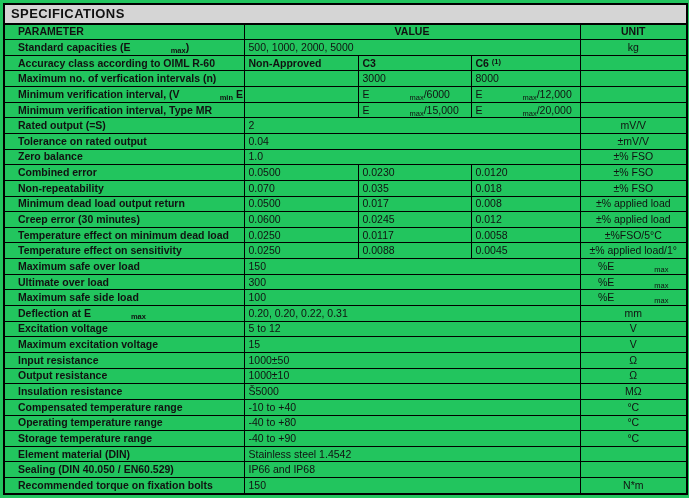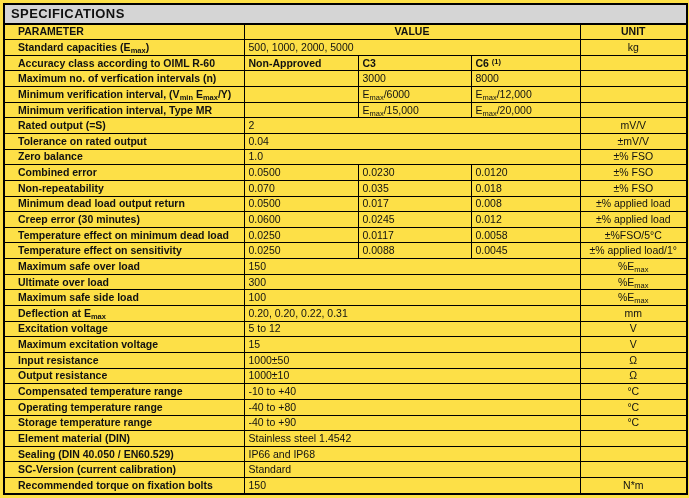--- a/index.html
+++ b/index.html
@@ -1,17 +1,17 @@
 <!DOCTYPE html>
 <html><head>
 <meta charset="utf-8">
 <style>
   html,body{margin:0;padding:0;background:#fff;}
   .page{
-    position:relative;width:689px;height:498px;background:#fde047;
+    position:relative;width:689px;height:498px;background:#22c55e;
     font-family:"Liberation Sans", sans-serif;color:#111;box-sizing:border-box;
   }
   table.spec{
     position:absolute;left:3px;top:3px;width:683px;height:492px;
     border-collapse:collapse;table-layout:fixed;
     border:2px solid #000;
   }
   td{
     border:1px solid #000;
     padding:0 4px;
@@ -29,21 +29,21 @@
     border-bottom:2px solid #000;
   }
   tr.title-row{height:19px;}
   tr.header-row{height:16px;}
   tr.header-row td{font-weight:bold;text-align:center;}
   tr.header-row td.param{text-align:left;}
   td.param{font-weight:bold;text-align:left;padding-left:13px;}
   td.val{text-align:left;font-weight:normal;}
   td.val.bold{font-weight:bold;}
   td.unit{text-align:center;font-weight:normal;}
-  sub{font-size:7.5px;vertical-align:-2px;line-height:0;}
+  sub{font-size:7.5px;vertical-align:-2px;line-height:0;margin-left:40px;}
   sup{font-size:7.5px;vertical-align:3px;line-height:0;}
 </style>
 </head>
 <body>
 
 <div class="page">
   <table class="spec">
     <colgroup>
       <col style="width:240px">
       <col style="width:114px">
@@ -186,20 +186,25 @@
           <td class="param">Input resistance</td>
           <td colspan="3" class="val">1000±50</td>
           <td class="unit">Ω</td>
         </tr>
         <tr>
           <td class="param">Output resistance</td>
           <td colspan="3" class="val">1000±10</td>
           <td class="unit">Ω</td>
         </tr>
         <tr>
+          <td class="param">Insulation resistance</td>
+          <td colspan="3" class="val">Š5000</td>
+          <td class="unit">MΩ</td>
+        </tr>
+        <tr>
           <td class="param">Compensated temperature range</td>
           <td colspan="3" class="val">-10 to +40</td>
           <td class="unit">°C</td>
         </tr>
         <tr>
           <td class="param">Operating temperature range</td>
           <td colspan="3" class="val">-40 to +80</td>
           <td class="unit">°C</td>
         </tr>
         <tr>
@@ -208,25 +213,20 @@
           <td class="unit">°C</td>
         </tr>
         <tr>
           <td class="param">Element material (DIN)</td>
           <td colspan="3" class="val">Stainless steel 1.4542</td>
           <td class="unit"></td>
         </tr>
         <tr>
           <td class="param">Sealing (DIN 40.050 / EN60.529)</td>
           <td colspan="3" class="val">IP66 and IP68</td>
-          <td class="unit"></td>
-        </tr>
-        <tr>
-          <td class="param">SC-Version (current calibration)</td>
-          <td colspan="3" class="val">Standard</td>
           <td class="unit"></td>
         </tr>
         <tr>
           <td class="param">Recommended torque on fixation bolts</td>
           <td colspan="3" class="val">150</td>
           <td class="unit">N*m</td>
         </tr>
       </tbody>
   </table>
 </div>

